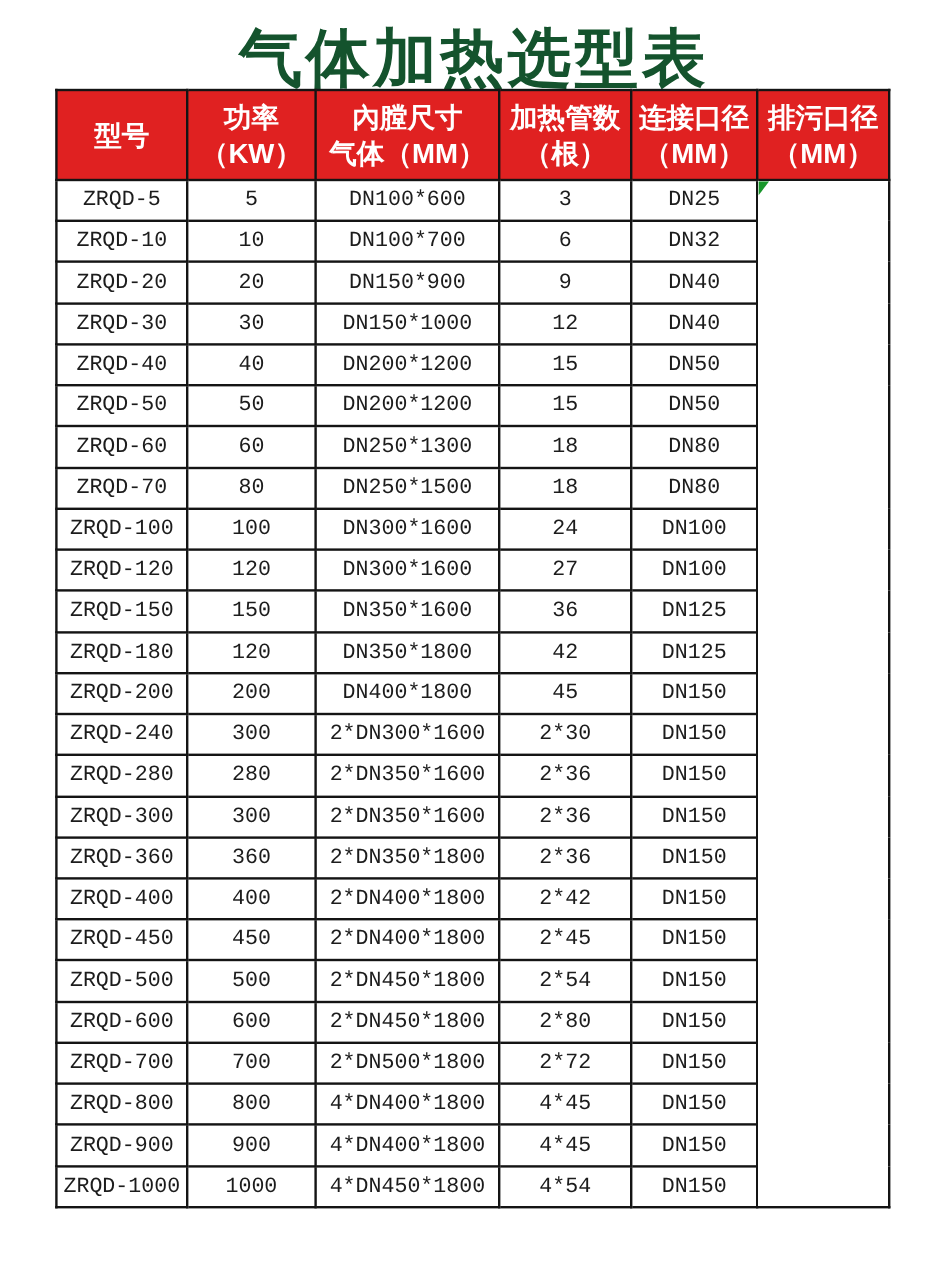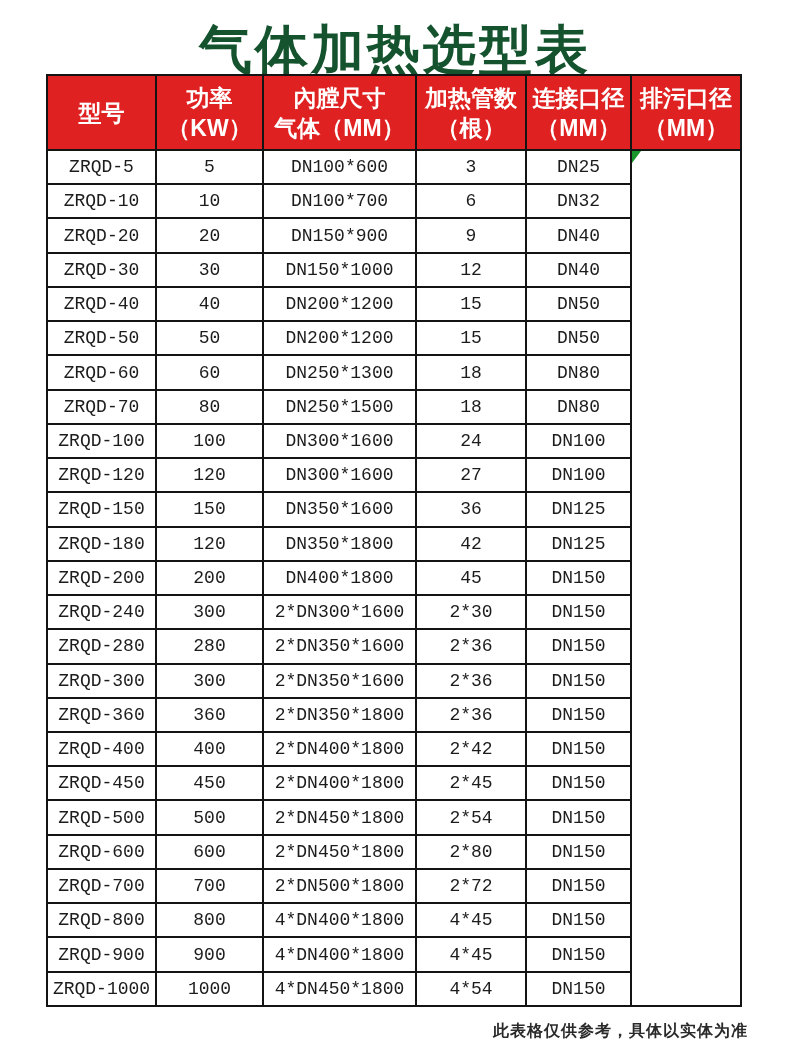--- a/index.html
+++ b/index.html
@@ -244,15 +244,14 @@
         <tr>
           <td>ZRQD-1000</td>
           <td>1000</td>
           <td>4*DN450*1800</td>
           <td>4*54</td>
           <td>DN150</td>
         </tr>
       </tbody>
   </table>
 
-  <div class="footer-note">此表格仅供参考，具体以实体为准</div>
 
 </div>
 
 </body></html>

